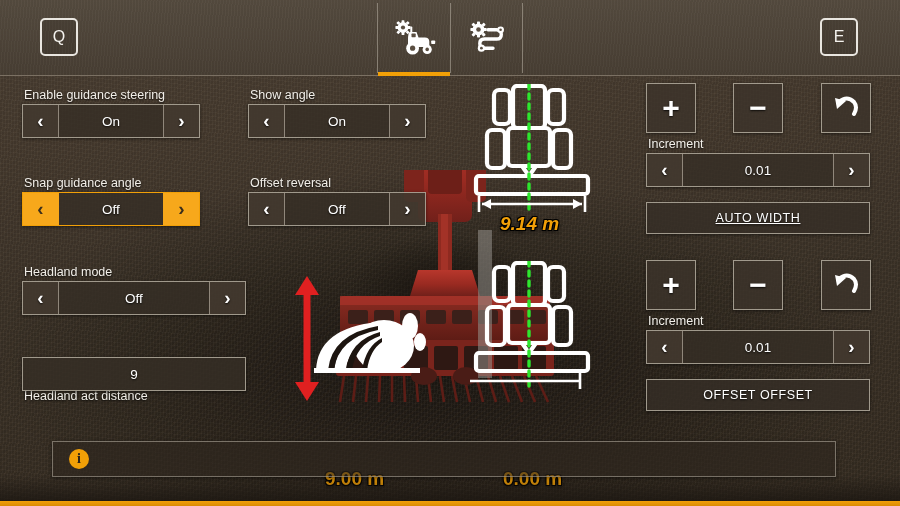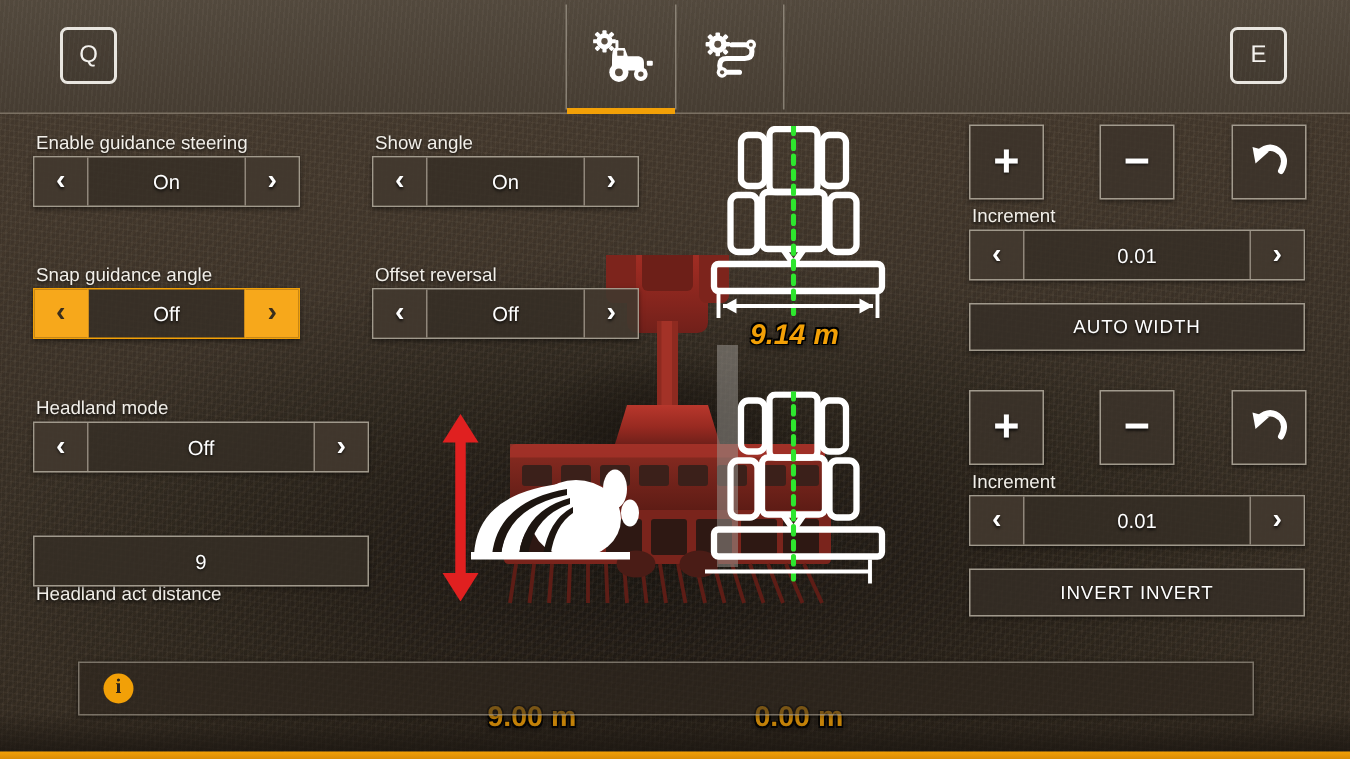--- a/index.html
+++ b/index.html
@@ -507,21 +507,21 @@
           <polygon points="3,5 14,8 5,16" fill="#ffffff"></polygon>
         </svg>
       </span>
     </div>
     <div class="lbl" style="left:648px; top:61px;">Increment</div>
     <div class="spin" style="left:646px; top:77px; width:224px;">
       <div class="arr left">‹</div>
       <div class="val">0.01</div>
       <div class="arr right">›</div>
     </div>
-    <div class="wbtn" style="left:646px; top:126px; width:224px;">
+    <div class="wbtn" style="left:646px; top:126px; width:224px;text-decoration:underline;">
       <span>AUTO WIDTH</span>
     </div>
 
     <div class="sqbtn" style="left:646px; top:184px;">
       <span style="color:#fff;font-size:30px;line-height:1;font-weight:bold;text-shadow:0 1px 2px rgba(0,0,0,.8);">+</span>
     </div>
     <div class="sqbtn" style="left:733px; top:184px;">
       <span style="color:#fff;font-size:30px;line-height:1;font-weight:bold;text-shadow:0 1px 2px rgba(0,0,0,.8);">−</span>
     </div>
     <div class="sqbtn" style="left:821px; top:184px;">
@@ -532,21 +532,21 @@
         </svg>
       </span>
     </div>
     <div class="lbl" style="left:648px; top:238px;">Increment</div>
     <div class="spin" style="left:646px; top:254px; width:224px;">
       <div class="arr left">‹</div>
       <div class="val">0.01</div>
       <div class="arr right">›</div>
     </div>
     <div class="wbtn" style="left:646px; top:303px; width:224px;">
-      <span>INVERT INVERT</span>
+      <span>OFFSET OFFSET</span>
     </div>
 
   </div>
 
   <div id="helpbar">
     <div class="info">i</div>
   </div>
 
   <div id="bottomshade"></div>
   <div id="bottomline"></div>

